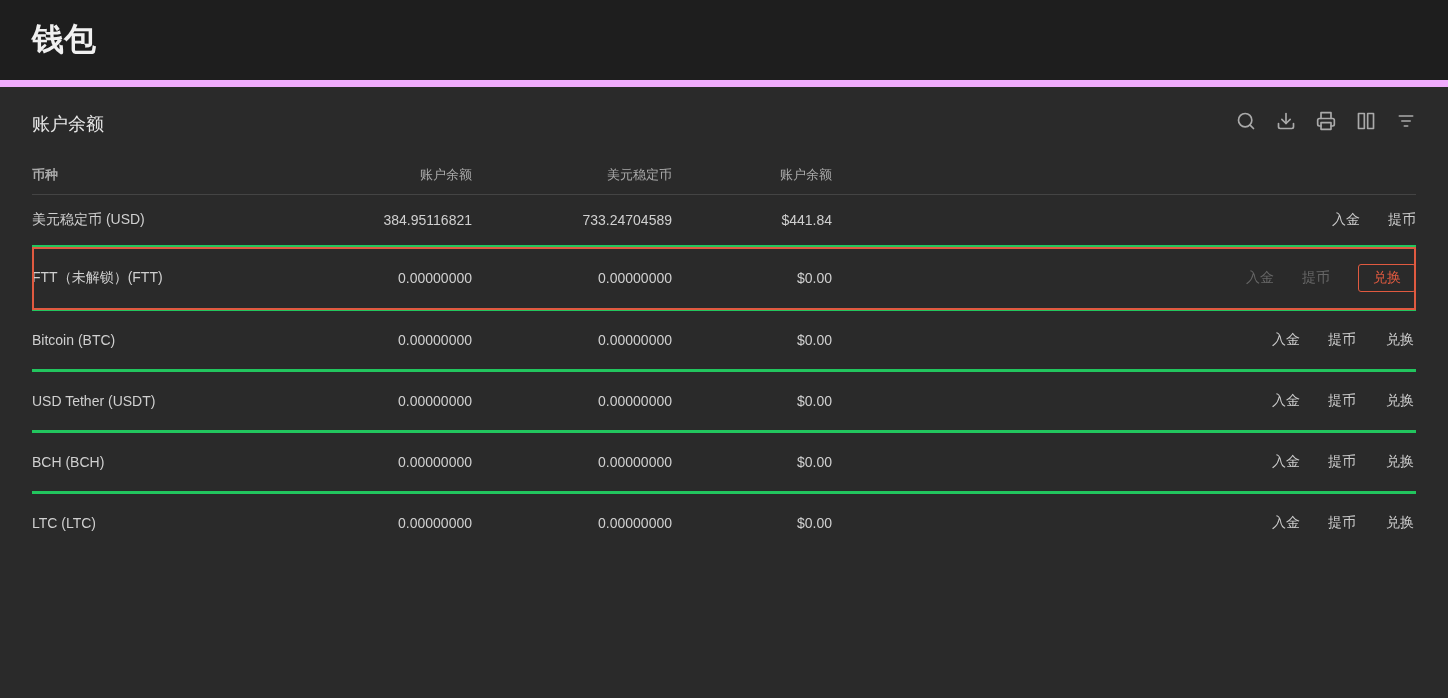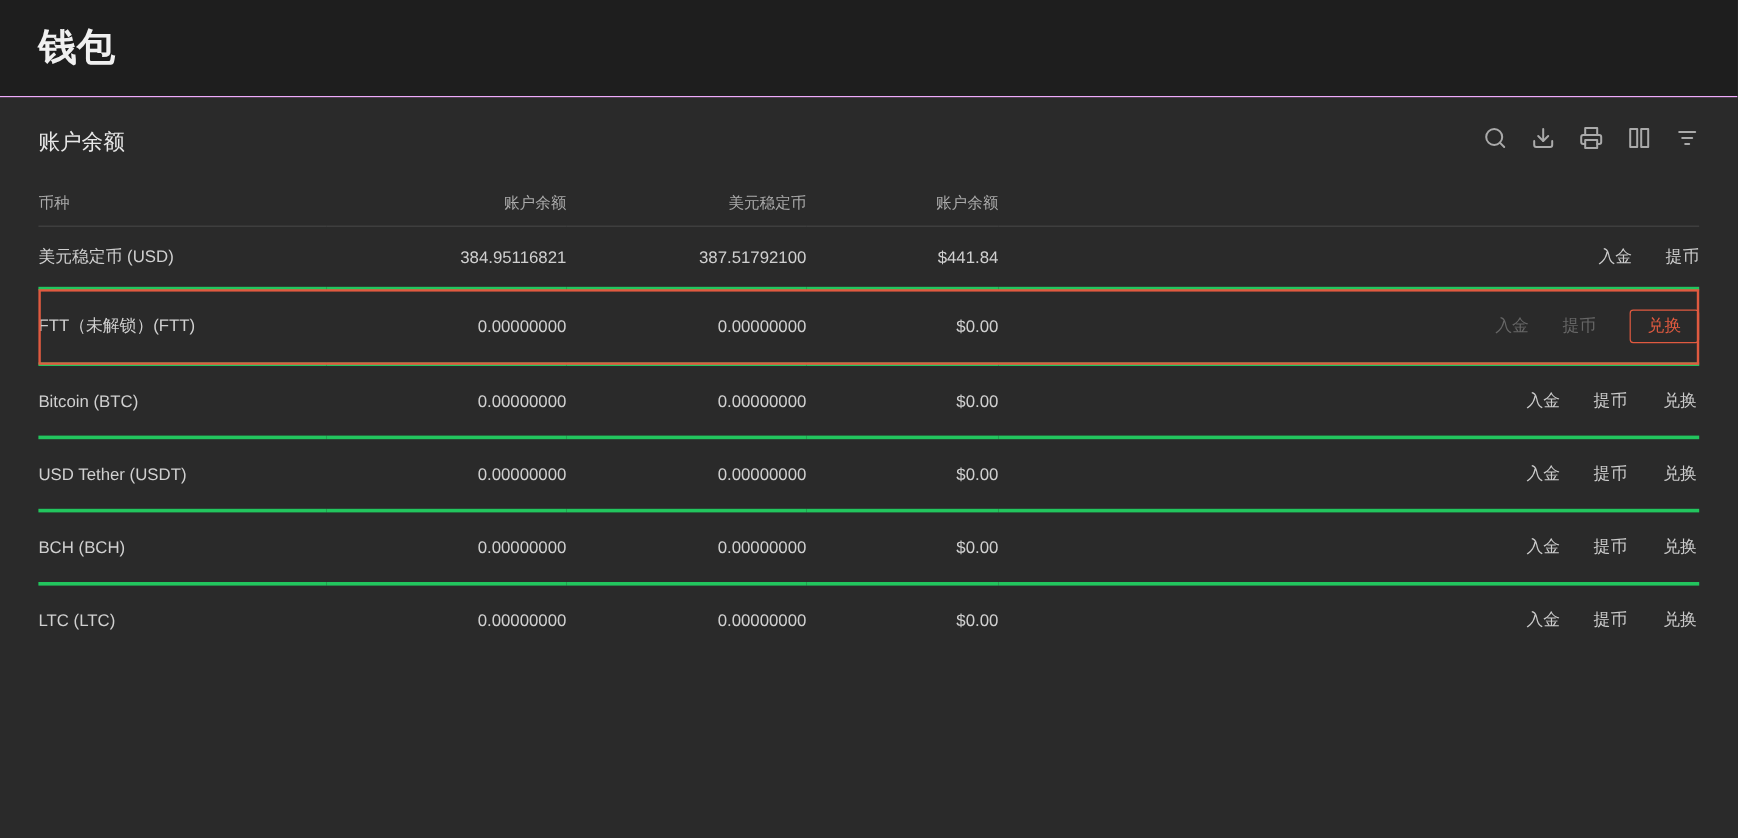--- a/index.html
+++ b/index.html
@@ -7,21 +7,21 @@
       background-color: #2a2a2a;
       color: #e0e0e0;
       font-family: 'PingFang SC', 'Microsoft YaHei', sans-serif;
       font-size: 14px;
       min-height: 698px;
       width: 1448px;
     }
     .page-header {
       background-color: #1e1e1e;
       padding: 18px 32px;
-      border-bottom: 1px solid #f0abfc;
+      border-bottom: 7px solid #f0abfc;
     }
     .page-title {
       font-size: 32px;
       font-weight: 600;
       color: #f0f0f0;
     }
     .main-content {
       padding: 24px 32px;
     }
     .section-header {
@@ -107,21 +107,21 @@
       font-size: 14px;
       background: transparent;
       margin-left: 28px;
       border: none;
     }
     .actions-cell {
       display: flex;
       align-items: center;
       justify-content: flex-end;
     }
-    .col-currency { width: 240px; }
+    .col-currency { width: 240px; font-weight: bold; }
     .col-balance { width: 200px; text-align: right; }
     .col-available { width: 200px; text-align: right; }
     .col-usd { width: 160px; text-align: right; }
     .col-actions { text-align: right; }
   </style>
 </head>
 <body>
 
 <div class="page-header">
   <span class="page-title">钱包</span>
@@ -174,21 +174,21 @@
         <th class="col-balance right">账户余额</th>
         <th class="col-available right">美元稳定币</th>
         <th class="col-usd right">账户余额</th>
         <th class="col-actions"></th>
       </tr>
     </thead>
     <tbody id="table-body">
     <tr>
           <td>美元稳定币 (USD)</td>
           <td class="right">384.95116821</td>
-          <td class="right">387.51792100</td>
+          <td class="right">733.24704589</td>
           <td class="right">$441.84</td>
           <td class="col-actions">
             <div class="actions-cell">
               <span class="action-btn">入金</span>
               <span class="action-btn">提币</span>
             </div>
           </td>
         </tr>
         <tr class="highlighted">
           <td>FTT（未解锁）(FTT)</td>

